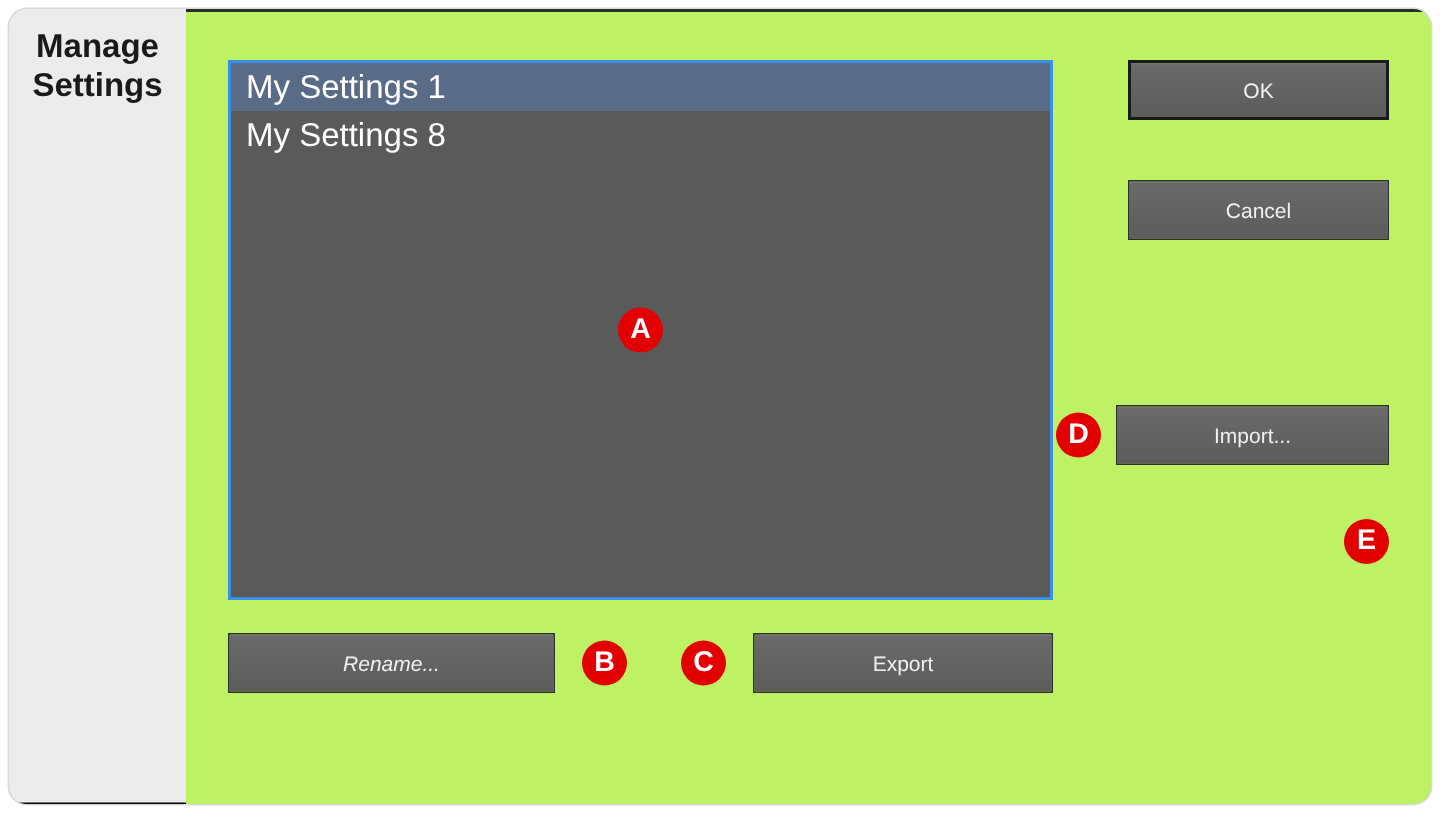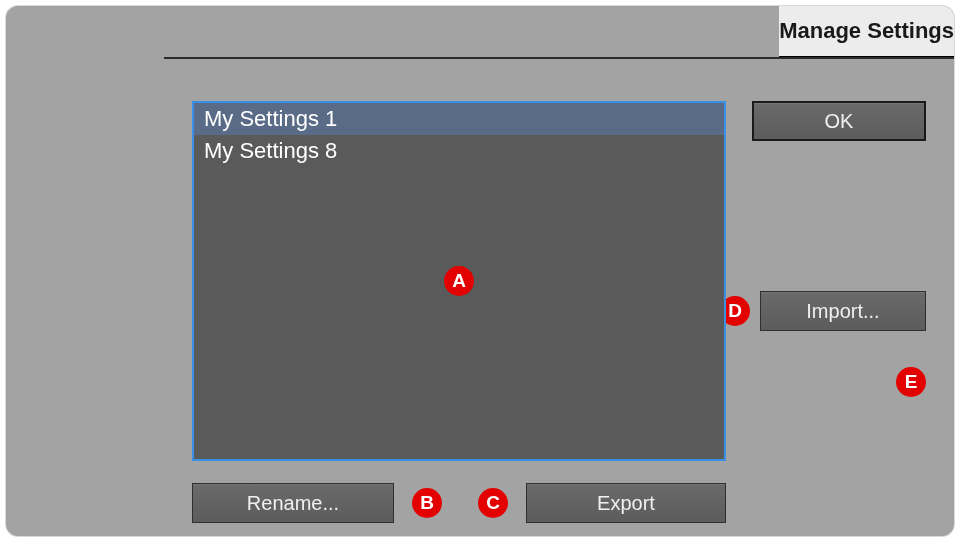--- a/index.html
+++ b/index.html
@@ -13,39 +13,39 @@
       width: 960px;
       height: 542px;
       overflow: hidden;
     }
     .window {
       width: 948px;
       height: 530px;
       margin: 6px;
       border-radius: 12px;
       overflow: hidden;
-      background: #a3a3a3;
+      background: #bef264;
       box-shadow: 0 0 0 1px rgba(0,0,0,0.15);
       display: flex;
-      flex-direction: column;
-      align-items: flex-end;
+      flex-direction: row;
     }
     .titlebar {
       background: #ececec;
       text-align: center;
       padding: 12px 0;
       font-size: 22px;
       font-weight: 700;
       color: #1a1a1a;
       border-bottom: 1px solid #000;
     }
     .body {
       flex: 1;
       display: flex;
-      padding: 42px 28px 28px 28px;
+      padding: 32px 28px 28px 28px;
+      gap: 24px;
       position: relative;
       border-top: 2px solid #2b2b2b;
     }
     .left-col {
       flex: 1;
       display: flex;
       flex-direction: column;
     }
     .listbox {
       border: 2px solid #3a8fe6;
@@ -65,31 +65,32 @@
     .bottom-row {
       display: flex;
       margin-top: 22px;
       gap: 18px;
       align-items: center;
     }
     .btn {
       background: linear-gradient(#6a6a6a, #5c5c5c);
       border: 1px solid #2f2f2f;
       color: #f0f0f0;
-      font-size: 20px;
+      font-size: 14px;
       height: 40px;
       display: flex;
       align-items: center;
       justify-content: center;
       cursor: pointer;
       padding: 0 8px;
       box-shadow: inset 0 1px 0 rgba(255,255,255,0.08);
     }
     .btn-190 {
-      width: 202px;
+      width: 218px;
+      font-style: italic;
     }
     .btn-200 {
       width: 200px;
     }
     .btn-ok {
       width: 174px;
       border: 2px solid #1a1a1a;
     }
     .btn-side {
       width: 174px;
@@ -149,24 +150,25 @@
         <div class="badge">B</div>
         <div class="spacer"></div>
         <div class="badge">C</div>
         <button class="btn btn-200">Export</button>
       </div>
     </div>
 
     <div class="right-col">
       <button class="btn btn-ok">OK</button>
       <div style="height:40px"></div>
+      <button class="btn btn-side">Cancel</button>
       <div style="height:110px"></div>
       <div class="row-with-badge">
         <div class="badge">D</div>
-        <button class="btn btn-side" style="width:166px">Import...</button>
+        <button class="btn btn-side" style="width:182px">Import...</button>
       </div>
       <div style="height:36px"></div>
       <div class="row-with-badge">
         <div class="badge">E</div>
       </div>
     </div>
 
   </div>
 </div>
 

